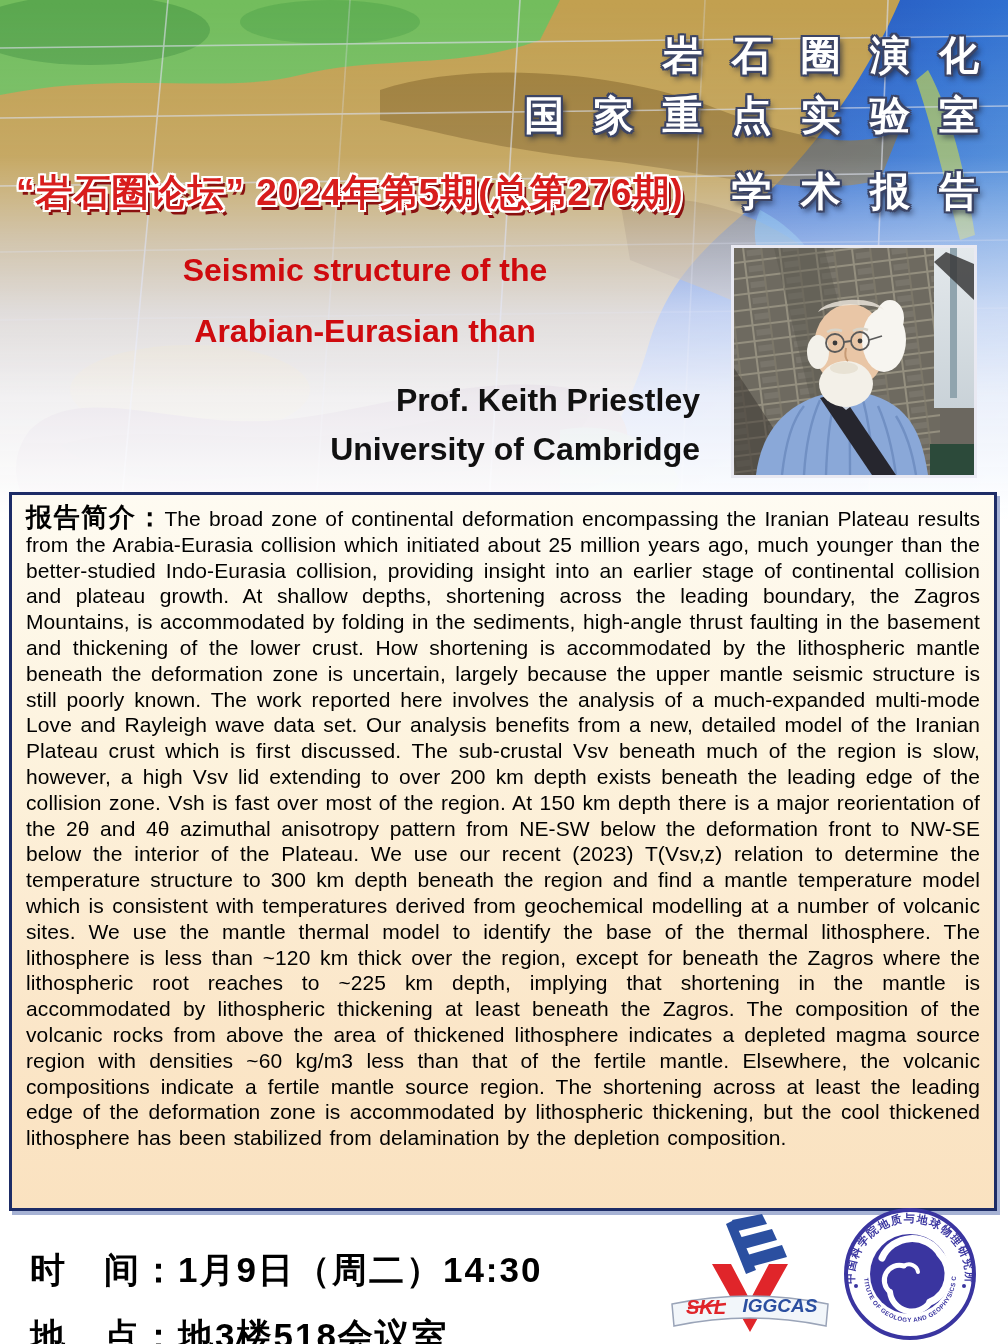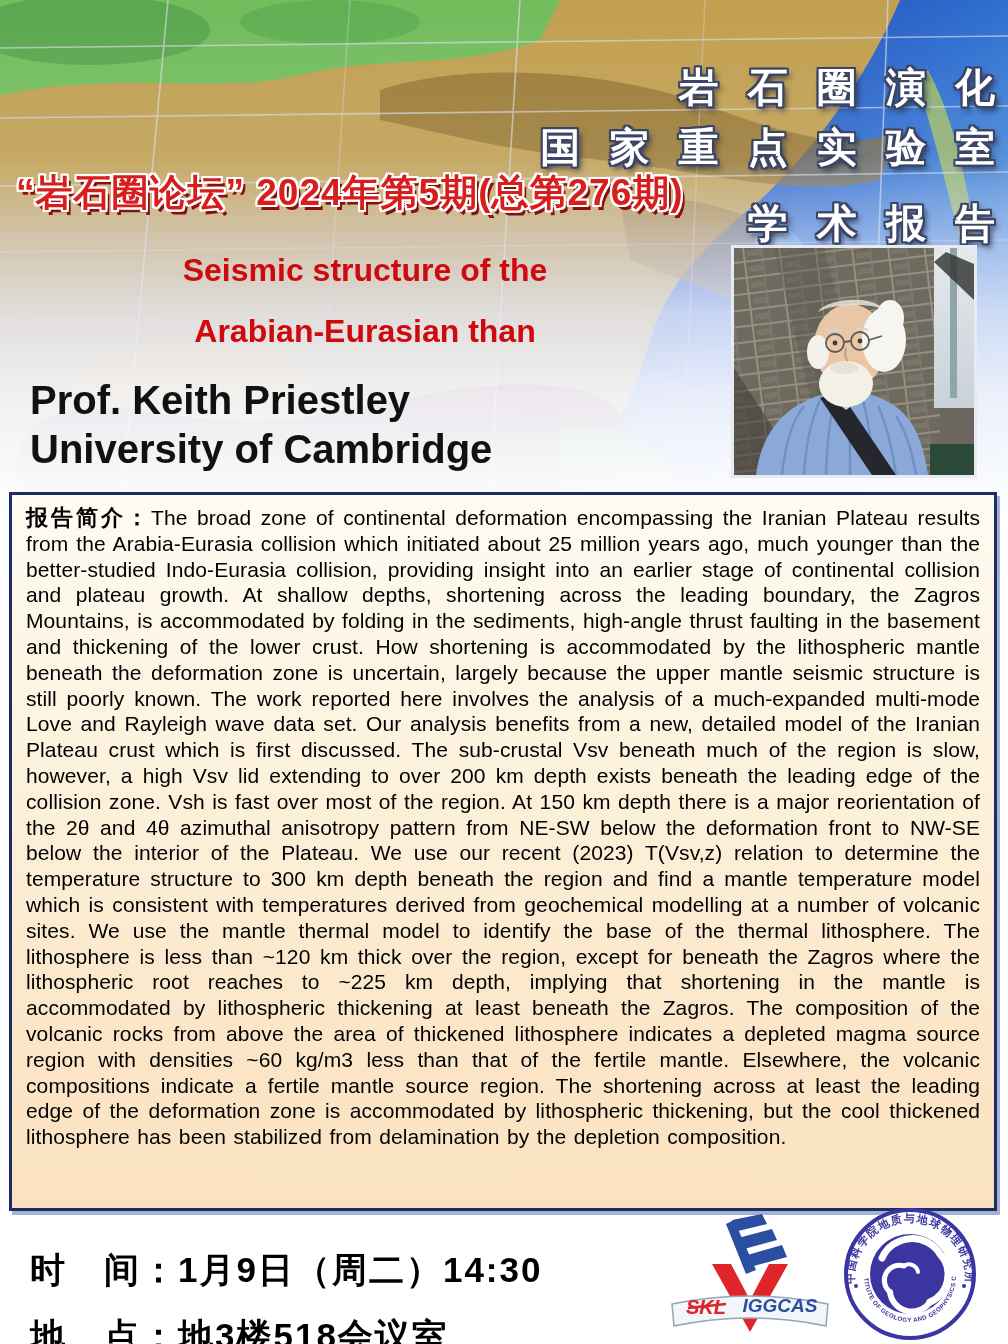--- a/index.html
+++ b/index.html
@@ -5,52 +5,52 @@
   html,body{margin:0;padding:0;}
   body{width:1008px;height:1344px;position:relative;background:#ffffff;
        font-family:"Liberation Sans","DejaVu Sans",sans-serif;overflow:hidden;}
   .abs{position:absolute;}
 
   
   #map-wrap{left:0;top:0;width:1008px;height:520px;}
   #map-wrap svg{display:block;}
 
   
-  .cn-head{right:4px;text-align:right;color:#ffffff;font-weight:bold;
+  .cn-head{right:20px;text-align:right;color:#ffffff;font-weight:bold;
     font-size:40px;letter-spacing:9px;white-space:nowrap;
     text-shadow:-2px -2px 0 #3c4566,2px -2px 0 #3c4566,-2px 2px 0 #3c4566,2px 2px 0 #3c4566,
-                0 -2px 0 #3c4566,0 2px 0 #3c4566,-2px 0 0 #3c4566,2px 0 0 #3c4566,3px 4px 6px #1c2238;margin-top:32px;}
+                0 -2px 0 #3c4566,0 2px 0 #3c4566,-2px 0 0 #3c4566,2px 0 0 #3c4566,3px 4px 6px #1c2238;}
   #cn-line1{top:28px;}
   #cn-line2{top:88px;}
   #cn-line3{top:164px;}
 
   
   #forum-line{left:16px;top:168px;font-size:37px;font-weight:900;color:#d81d1d;
     letter-spacing:1px;white-space:nowrap;
     text-shadow:-2px -2px 0 #ffffff,2px -2px 0 #ffffff,-2px 2px 0 #ffffff,2px 2px 0 #ffffff,
                 0 -2px 0 #ffffff,0 2px 0 #ffffff,-2px 0 0 #ffffff,2px 0 0 #ffffff,4px 5px 0 #8a1010;}
 
   
   .title-block{left:30px;top:240px;width:670px;text-align:center;color:#cf0a0e;
     font-weight:bold;font-size:32px;line-height:61px;}
-  .speaker-block{left:30px;top:376px;width:670px;text-align:left;color:#111111;
-    font-weight:bold;font-size:40px;line-height:49px;}
+  .speaker-block{left:30px;top:376px;width:670px;text-align:right;color:#111111;
+    font-weight:bold;font-size:32px;line-height:49px;}
 
   
   #portrait{left:731px;top:245px;width:246px;height:233px;border:3px solid #e9e9f2;
     box-sizing:border-box;background:#6b675f;}
   #portrait svg{display:block;}
 
   
   #abstract-box{left:9px;top:492px;width:988px;height:719px;box-sizing:border-box;
     border:3px solid #1d2c66;background:linear-gradient(180deg,#fefbf2 0%,#fdf3de 35%,#fbe6c8 75%,#fae2c0 100%);
     box-shadow:3px 4px 0 rgba(150,165,205,0.85);padding:10px 14px 8px 14px;}
   #abstract-text{font-size:21px;line-height:25.8px;color:#000;text-align:justify;margin:0;
     letter-spacing:0.1px;word-spacing:1.5px;}
-  #abstract-text b{font-size:22px;letter-spacing:1px;}
+  #abstract-text b{font-size:26px;letter-spacing:1px;}
 
   
   .info-line{left:30px;font-size:35px;font-weight:bold;color:#000;letter-spacing:2px;white-space:nowrap;margin-top:25px;}
   #time-line{top:1222px;}
   #loc-line{top:1288px;}
 
   
   #skl-logo{left:664px;top:1212px;width:172px;height:126px;}
   #igg-logo{left:842px;top:1206px;width:136px;height:136px;}
 </style>

